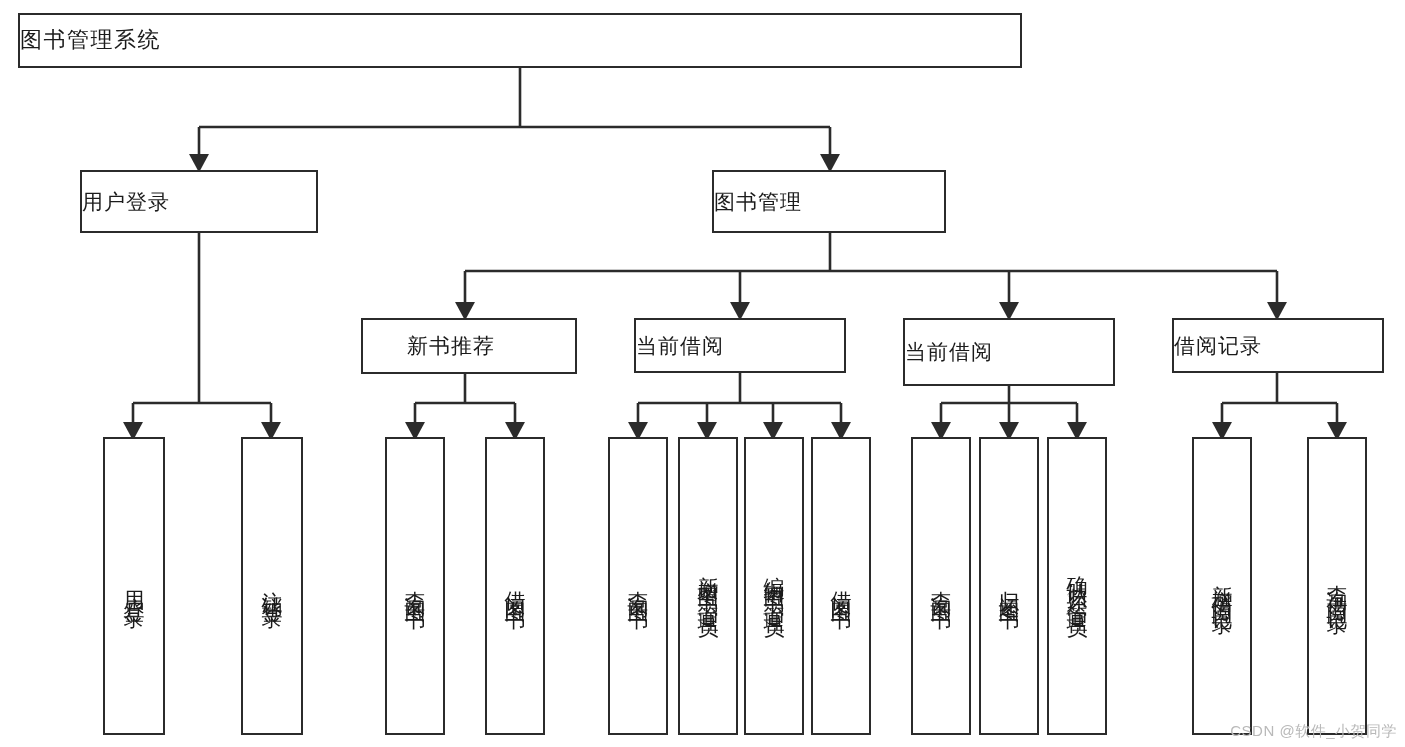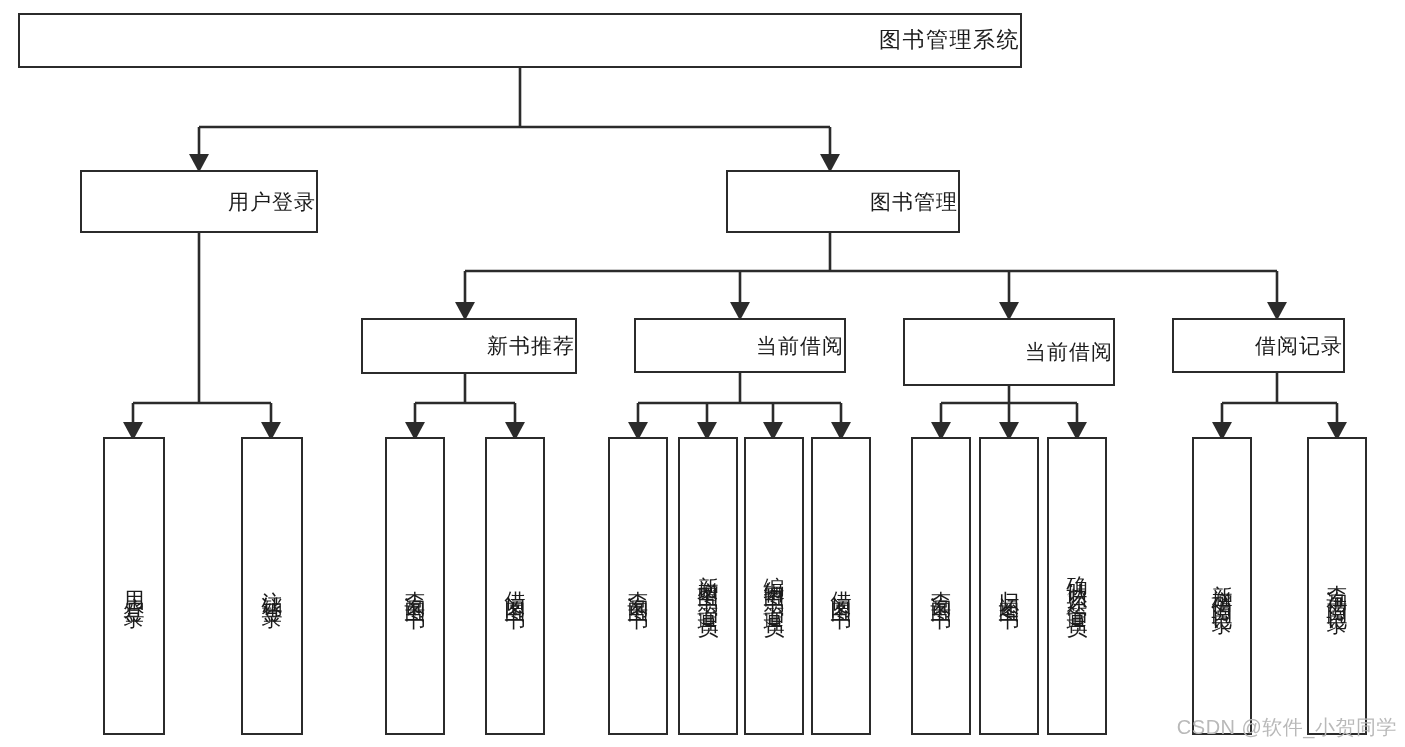--- a/index.html
+++ b/index.html
@@ -26,21 +26,21 @@
     height: 747px;
     pointer-events: none;
   }
   .node {
     position: absolute;
     box-sizing: border-box;
     background: #ffffff;
     border: 2px solid #2b2b2b;
     display: flex;
     align-items: center;
-    justify-content: flex-end;
+    justify-content: flex-start;
     color: #1b1b1b;
     z-index: 2;
   }
   .node-h {
     font-size: 21px;
     letter-spacing: 1px;
     line-height: 1.2;
     white-space: nowrap;
   }
   .node-root {
@@ -61,21 +61,21 @@
   }
   .node-v > span {
     writing-mode: vertical-rl;
     text-orientation: upright;
     display: block;
   }
   .watermark {
     position: absolute;
     right: 8px;
     bottom: 6px;
-    font-size: 20px;
+    font-size: 15px;
     color: #b9b9b9;
     letter-spacing: 0.5px;
     white-space: nowrap;
     z-index: 3;
     margin-top: 6px;
   }
 </style>
 </head>
 <body>
 
@@ -131,34 +131,34 @@
     </g>
   </svg>
 
   <div class="node node-h node-root" style="left:18px; top:13px; width:1004px; height:55px;">
     <span>图书管理系统</span>
   </div>
 
   <div class="node node-h" style="left:80px; top:170px; width:238px; height:63px;">
     <span>用户登录</span>
   </div>
-  <div class="node node-h" style="left:712px; top:170px; width:234px; height:63px;margin-left:14px;">
+  <div class="node node-h" style="left:712px; top:170px; width:234px; height:63px;">
     <span>图书管理</span>
   </div>
 
   <div class="node node-h" style="left:361px; top:318px; width:216px; height:56px;padding-left:44px;">
     <span>新书推荐</span>
   </div>
   <div class="node node-h" style="left:634px; top:318px; width:212px; height:55px;">
     <span>当前借阅</span>
   </div>
   <div class="node node-h" style="left:903px; top:318px; width:212px; height:68px;">
     <span>当前借阅</span>
   </div>
-  <div class="node node-h" style="left:1172px; top:318px; width:173px; height:55px;">
+  <div class="node node-h" style="left:1172px; top:318px; width:212px; height:55px;">
     <span>借阅记录</span>
   </div>
 
   <div class="node node-v" style="left:103px; top:437px; width:62px; height:298px;">
     <span>用户登录</span>
   </div>
   <div class="node node-v" style="left:241px; top:437px; width:62px; height:298px;">
     <span>注销登录</span>
   </div>
 

